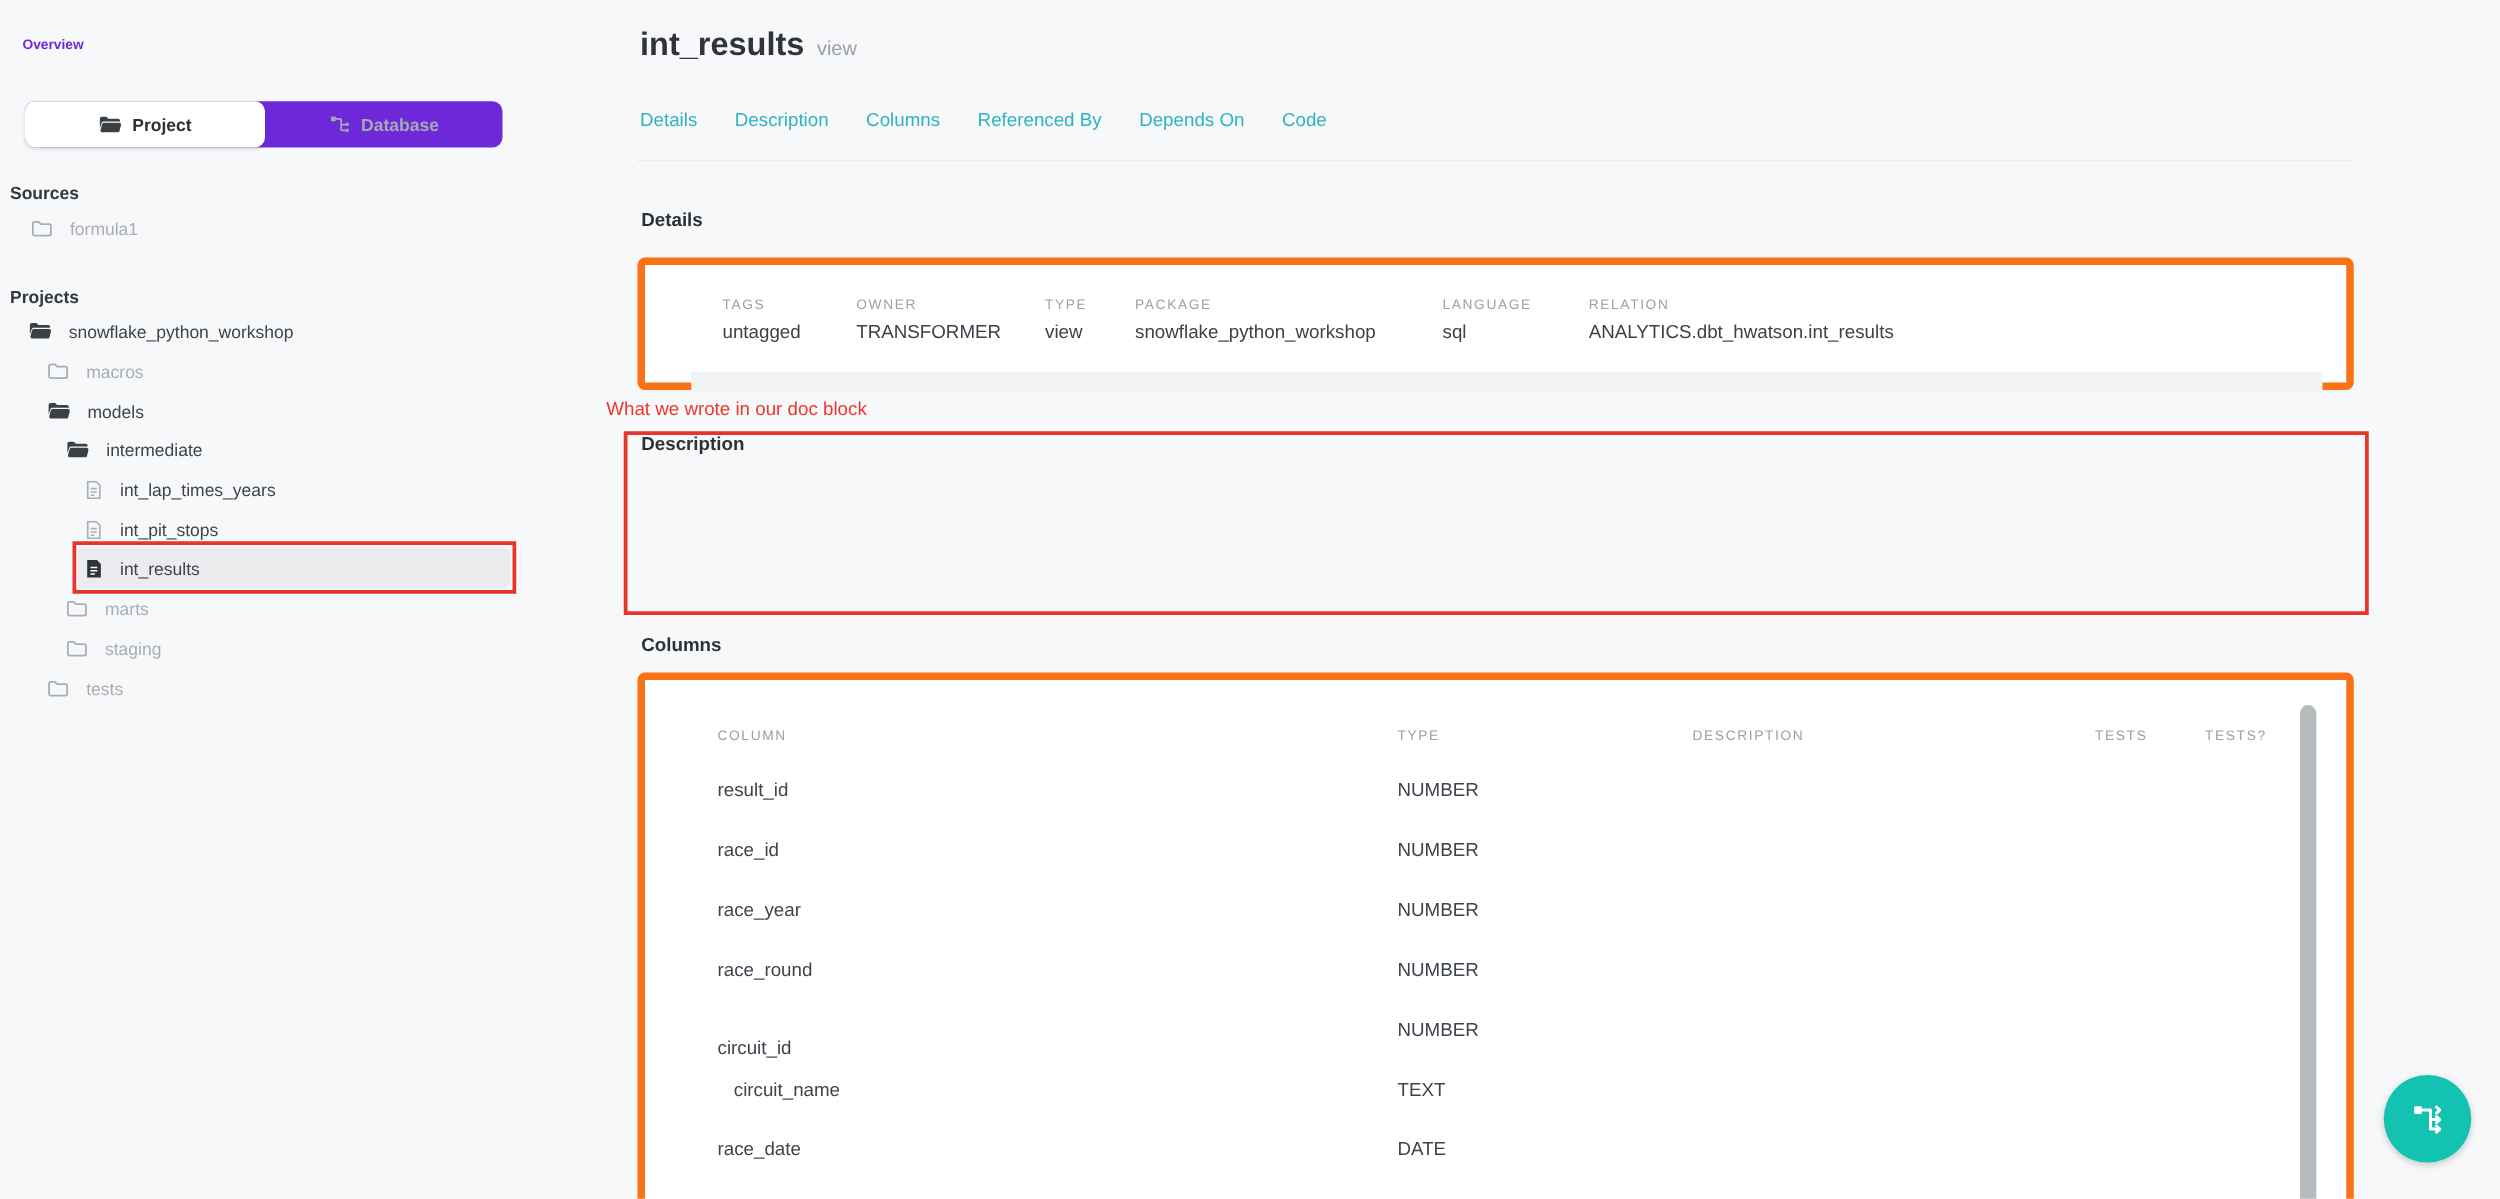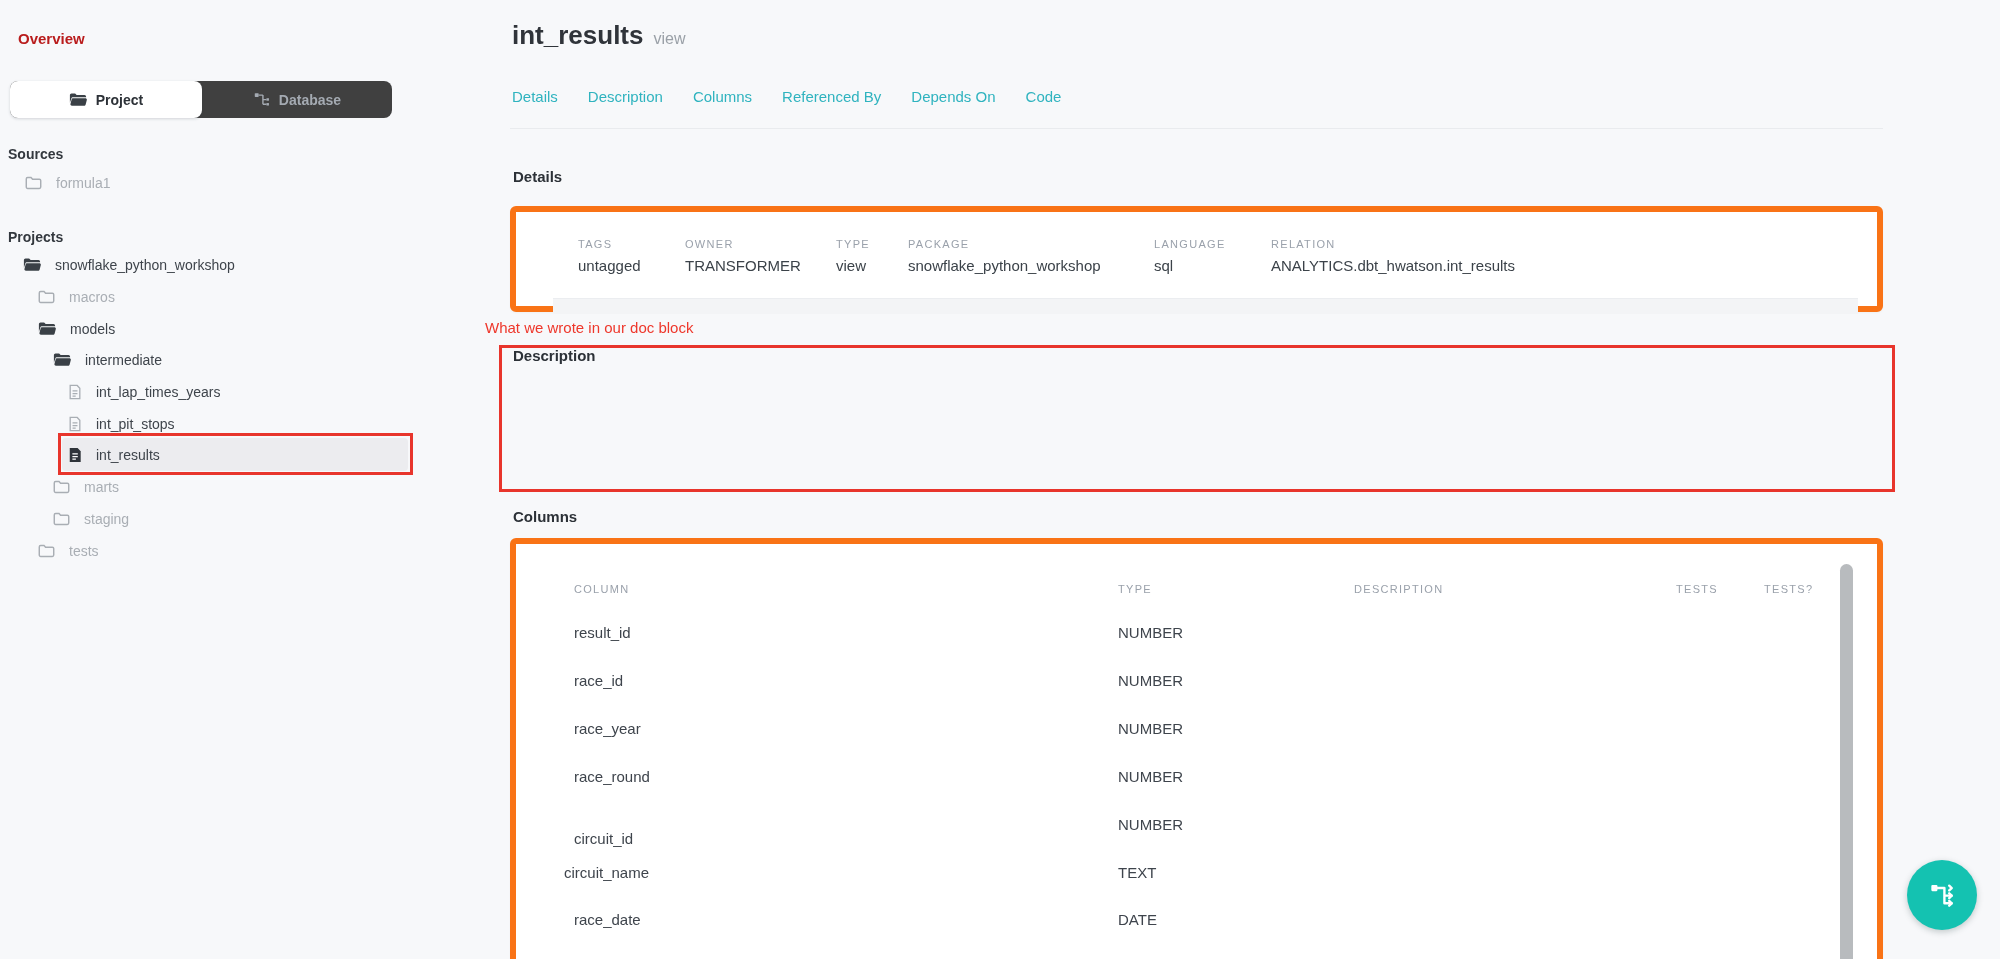--- a/index.html
+++ b/index.html
@@ -1,21 +1,21 @@
 <!DOCTYPE html>
 <html><head>
 <meta charset="utf-8">
 <style>
   html,body{margin:0;padding:0;}
   body{font-family:"Liberation Sans","DejaVu Sans",sans-serif;background:#f7f8fa;}
   #canvas{position:relative;width:2000px;height:959px;background:#f7f8fa;overflow:hidden;}
 
   
-  .s-overview{position:absolute;left:18px;top:30px;font-size:15px;font-weight:700;color:#b91c1c;}
-  .toggle{position:absolute;left:10px;top:81px;width:382px;height:37px;background:#404040;border-radius:8px;}
+  .s-overview{position:absolute;left:18px;top:30px;font-size:11px;font-weight:700;color:#6d28d9;}
+  .toggle{position:absolute;left:20px;top:81px;width:382px;height:37px;background:#6d28d9;border-radius:8px;}
   .tg-seg{position:absolute;top:0;height:37px;display:flex;align-items:center;justify-content:center;gap:9px;font-size:14px;font-weight:700;}
   .tg-project{left:0;width:192px;background:#ffffff;border-radius:8px;box-shadow:0 1px 3px rgba(40,50,60,.18);color:#2c3137;}
   .tg-db{left:192px;width:190px;color:#a4aab2;}
   .s-heading{position:absolute;left:8px;font-size:14px;font-weight:700;color:#33383e;text-align:center;}
   .srow,.trow{position:absolute;display:flex;align-items:center;gap:14px;height:31px;font-size:14px;}
   .muted{color:#a9aeb4;}
   .dark{color:#3e444b;}
   .icn{flex:0 0 auto;display:inline-flex;}
   .sel-bg{position:absolute;left:62px;top:438px;width:346px;height:33px;background:#ececef;border-radius:4px;}
   .side-redbox{position:absolute;left:58px;top:433px;width:355px;height:42px;border:3px solid #e8352c;box-sizing:border-box;}
@@ -249,21 +249,21 @@
 
     <span class="crow-name" style="left:58px;top:176px;">race_year</span>
     <span class="crow-type" style="left:602px;top:176px;">NUMBER</span>
 
     <span class="crow-name" style="left:58px;top:224px;">race_round</span>
     <span class="crow-type" style="left:602px;top:224px;">NUMBER</span>
 
     <span class="crow-name" style="left:58px;top:272px;margin-top:14px;">circuit_id</span>
     <span class="crow-type" style="left:602px;top:272px;">NUMBER</span>
 
-    <span class="crow-name" style="left:48px;top:320px;">circuit_name</span>
+    <span class="crow-name" style="left:71px;top:320px;">circuit_name</span>
     <span class="crow-type" style="left:602px;top:320px;">TEXT</span>
 
     <span class="crow-name" style="left:58px;top:367px;">race_date</span>
     <span class="crow-type" style="left:602px;top:367px;">DATE</span>
 
     <span class="crow-name" style="left:58px;top:414px;">race_time</span>
     <span class="crow-type" style="left:602px;top:414px;">TIME</span>
 
     <div class="scrollbar"></div>
   </div>

